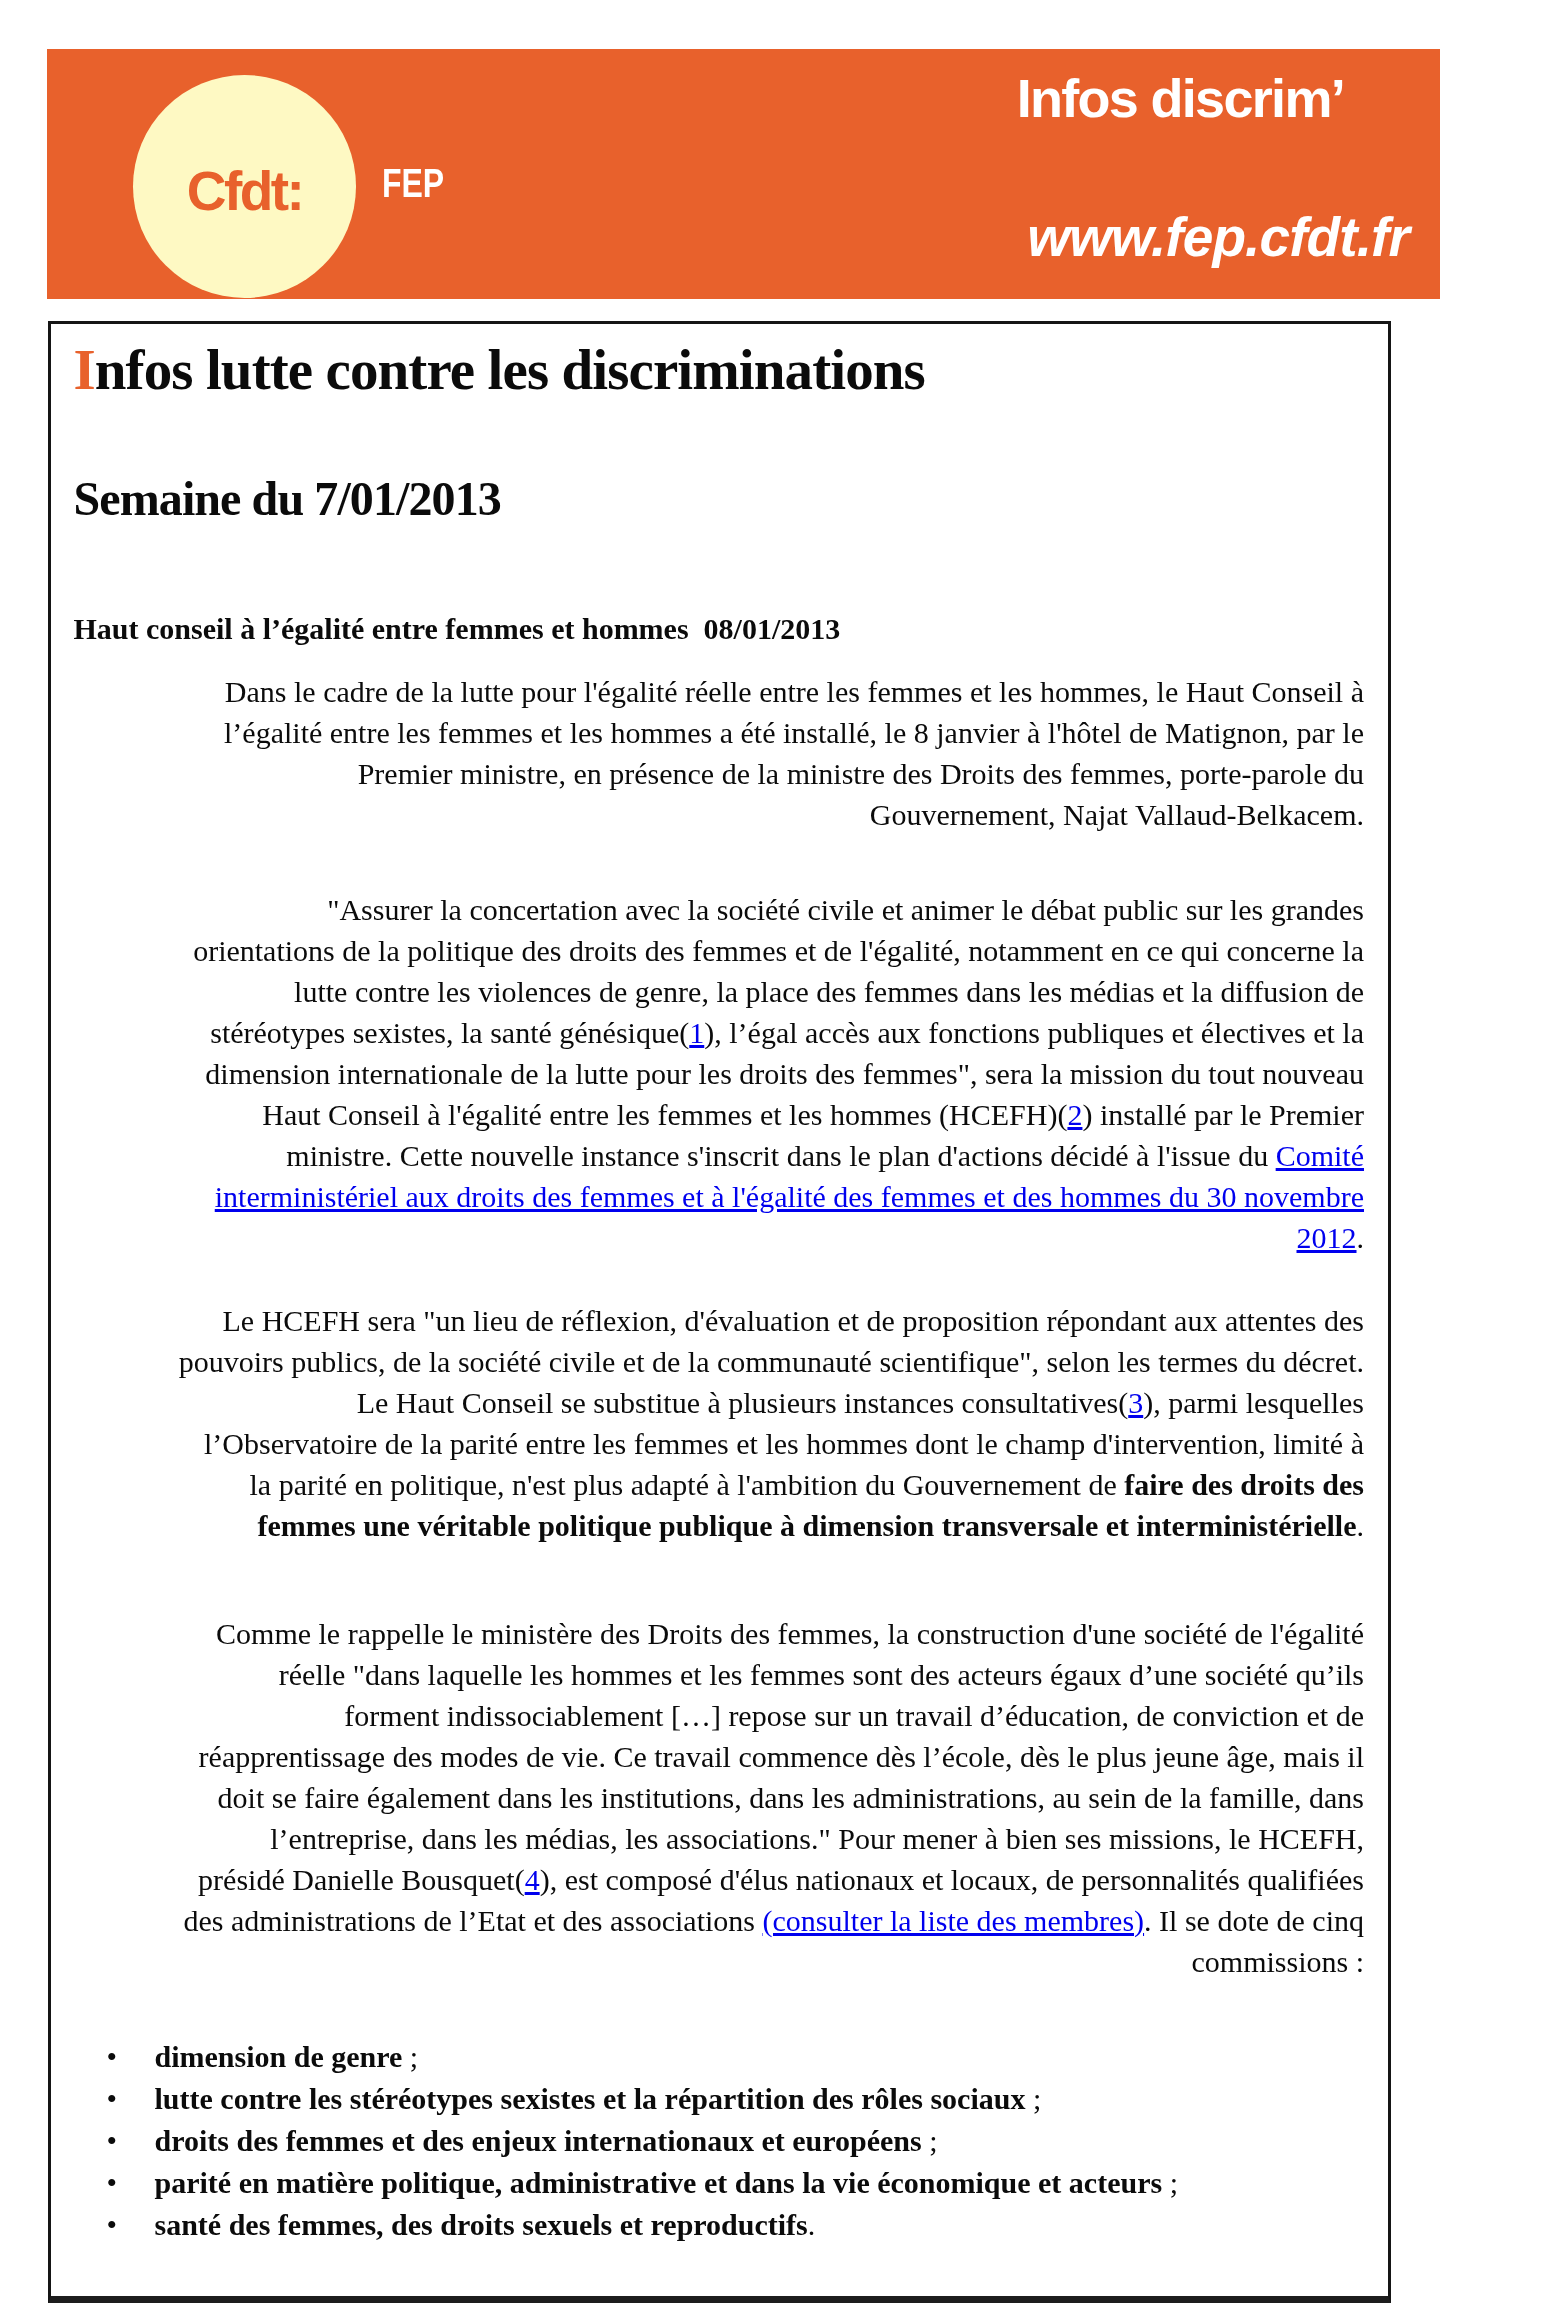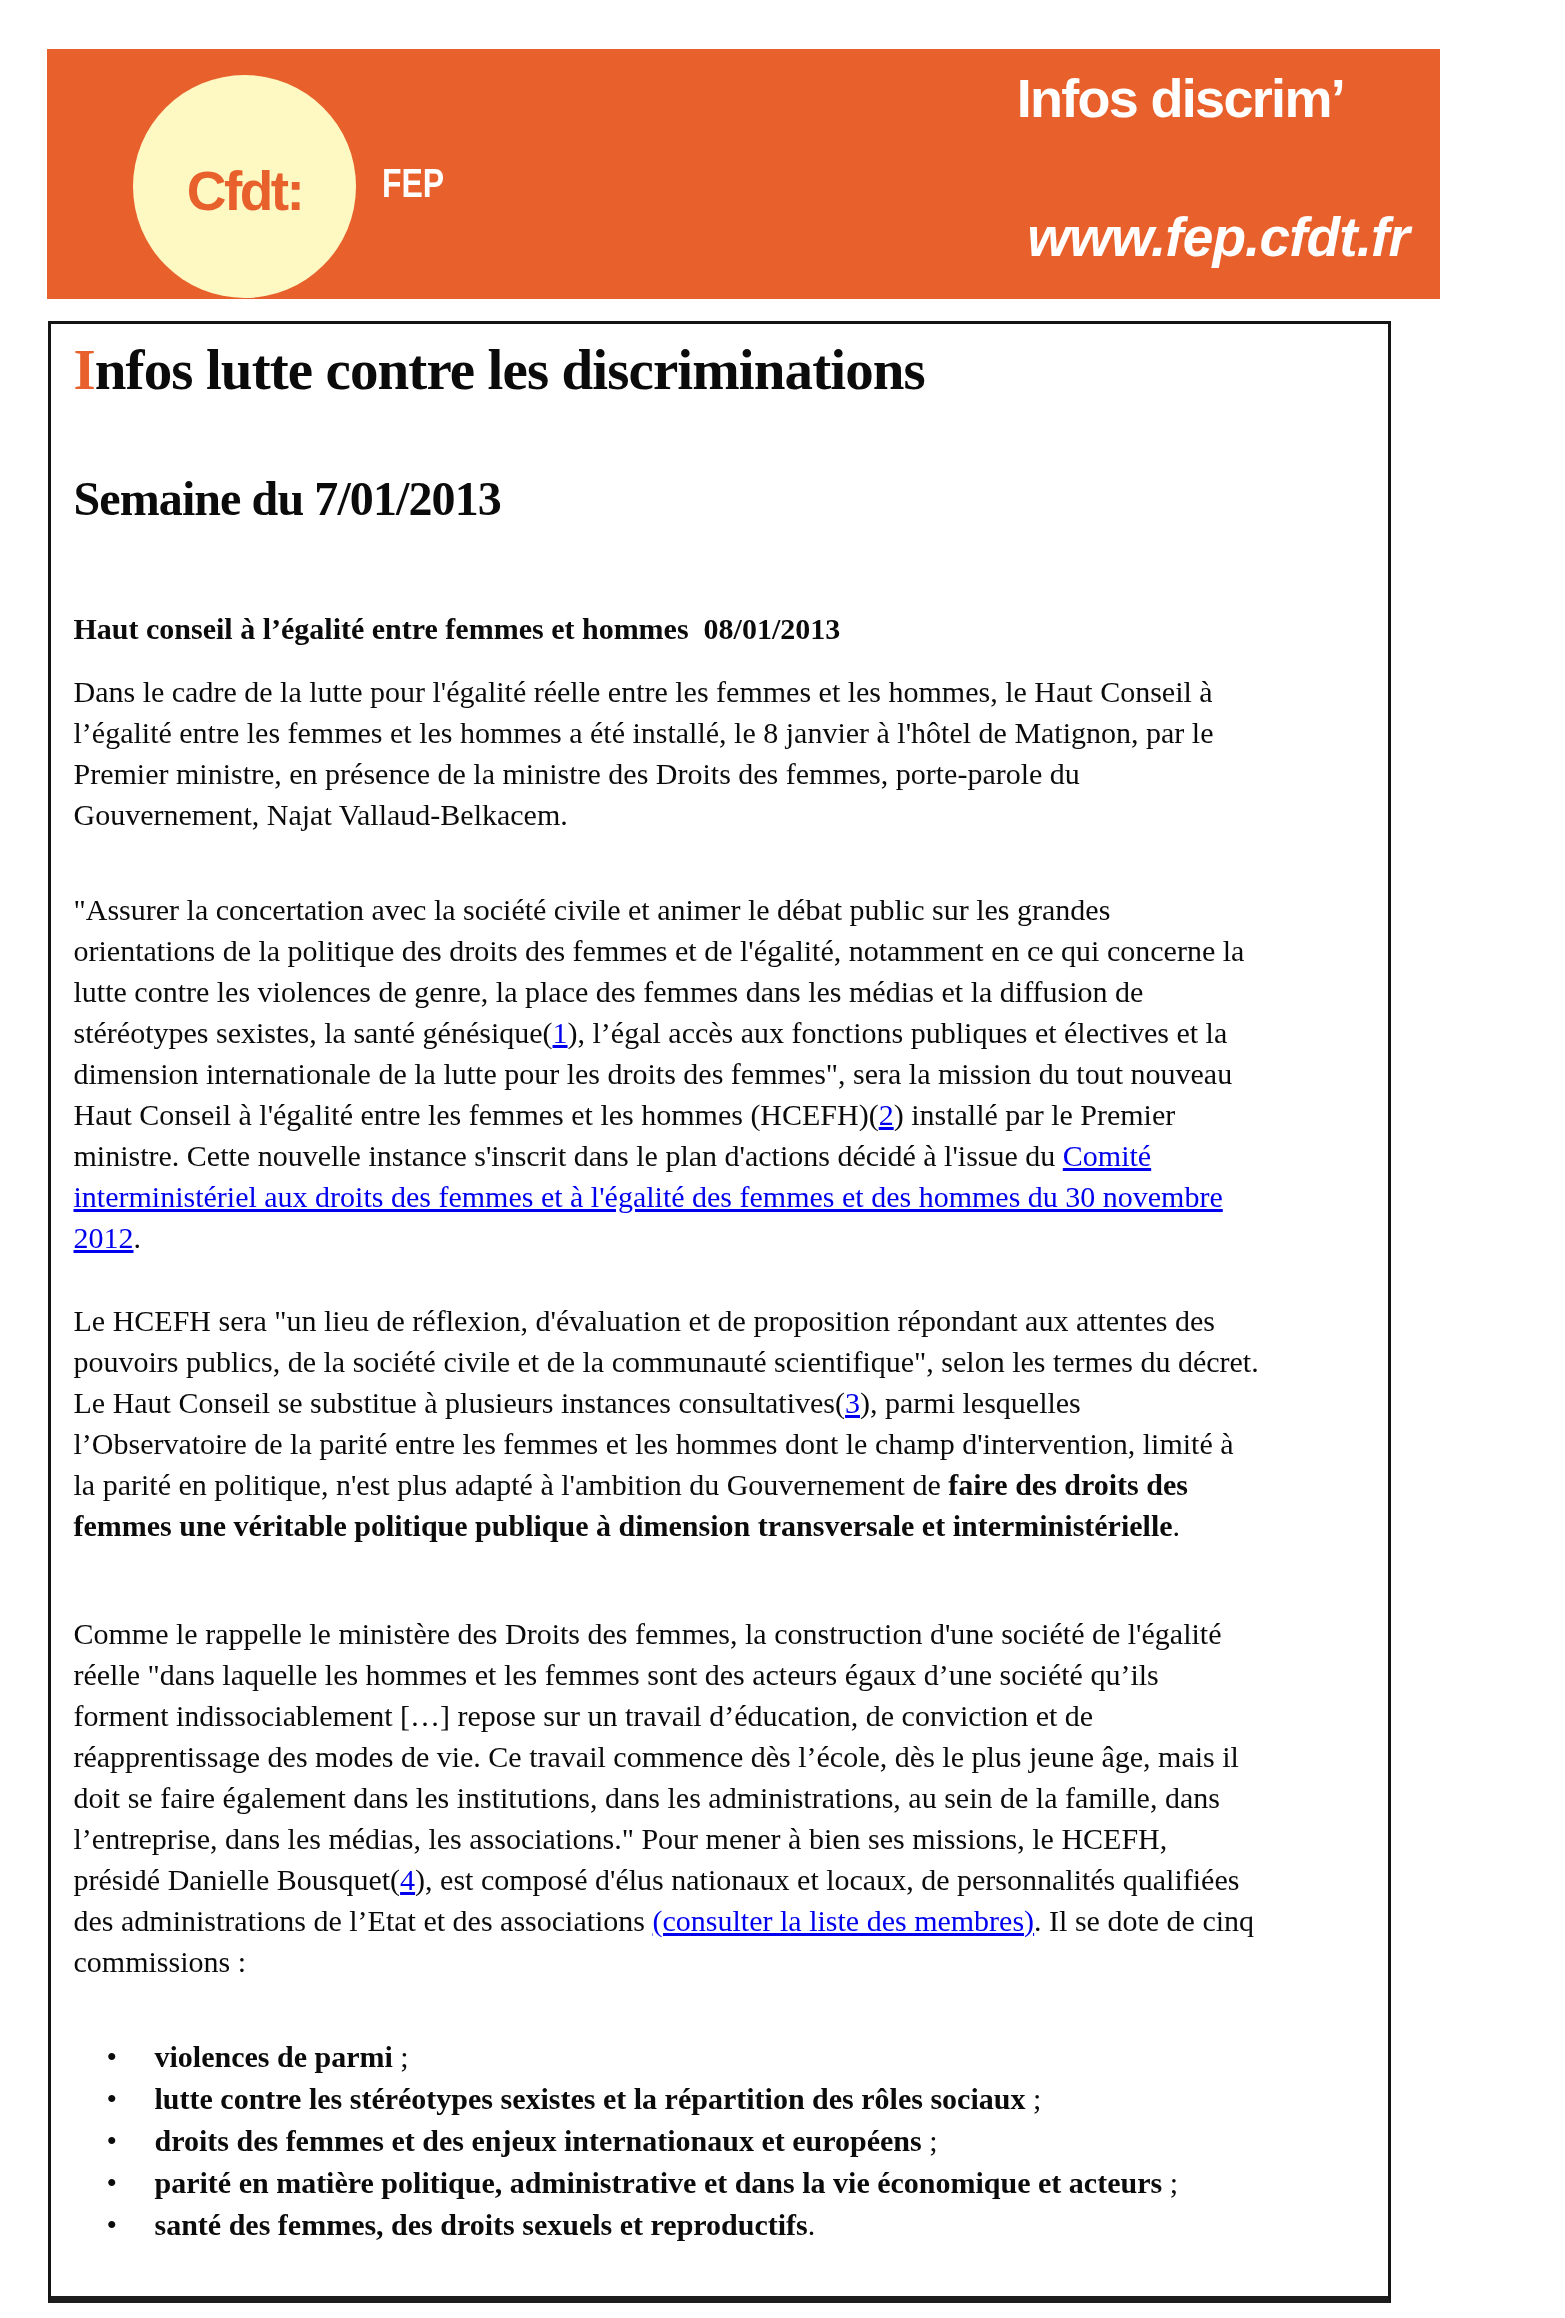--- a/index.html
+++ b/index.html
@@ -52,21 +52,21 @@
   }
   .accent{color:#E8612C;}
   h2{
     font-size:48px;line-height:60px;font-weight:bold;letter-spacing:-0.9px;
     margin-top:69px;white-space:nowrap;
   }
   h3{
     font-size:30px;line-height:36px;font-weight:bold;margin-top:82px;white-space:nowrap;
   }
   p.body{
-    font-size:30px;line-height:41px;white-space:nowrap;letter-spacing:0px;
+    font-size:30px;line-height:41px;white-space:nowrap;letter-spacing:0px;text-align:right;
   }
   p.p1{margin-top:24px;}
   p.p2{margin-top:54px;}
   p.p3{margin-top:42px;}
   p.p4{margin-top:67px;}
   a.lnk{color:#0000EE;text-decoration:underline;cursor:pointer;}
   strong{font-weight:bold;}
   ul.commissions{
     list-style:none;margin-top:54px;
   }
@@ -91,20 +91,20 @@
 
 <div class="frame">
   <h1><span class="accent">I</span><span>nfos lutte contre les discriminations</span></h1>
   <h2>Semaine du 7/01/2013</h2>
   <h3>Haut conseil à l’égalité entre femmes et hommes&nbsp; 08/01/2013</h3>
   <p class="body p1"><span>Dans le cadre de la lutte pour l'égalité réelle entre les femmes et les hommes, le Haut Conseil à</span><br><span>l’égalité entre les femmes et les hommes a été installé, le 8 janvier à l'hôtel de Matignon, par le</span><br><span>Premier ministre, en présence de la ministre des Droits des femmes, porte-parole du</span><br><span>Gouvernement, Najat Vallaud-Belkacem.</span></p>
   <p class="body p2"><span>"Assurer la concertation avec la société civile et animer le débat public sur les grandes</span><br><span>orientations de la politique des droits des femmes et de l'égalité, notamment en ce qui concerne la</span><br><span>lutte contre les violences de genre, la place des femmes dans les médias et la diffusion de</span><br><span>stéréotypes sexistes, la santé génésique(</span><a class="lnk" href="#">1</a><span>), l’égal accès aux fonctions publiques et électives et la</span><br><span>dimension internationale de la lutte pour les droits des femmes", sera la mission du tout nouveau</span><br><span>Haut Conseil à l'égalité entre les femmes et les hommes (HCEFH)(</span><a class="lnk" href="#">2</a><span>) installé par le Premier</span><br><span>ministre. Cette nouvelle instance s'inscrit dans le plan d'actions décidé à l'issue du </span><a class="lnk" href="#">Comité</a><br><a class="lnk" href="#">interministériel aux droits des femmes et à l'égalité des femmes et des hommes du 30 novembre</a><br><a class="lnk" href="#">2012</a><span>.</span></p>
   <p class="body p3"><span>Le HCEFH sera "un lieu de réflexion, d'évaluation et de proposition répondant aux attentes des</span><br><span>pouvoirs publics, de la société civile et de la communauté scientifique", selon les termes du décret.</span><br><span>Le Haut Conseil se substitue à plusieurs instances consultatives(</span><a class="lnk" href="#">3</a><span>), parmi lesquelles</span><br><span>l’Observatoire de la parité entre les femmes et les hommes dont le champ d'intervention, limité à</span><br><span>la parité en politique, n'est plus adapté à l'ambition du Gouvernement de </span><strong>faire des droits des</strong><br><strong>femmes une véritable politique publique à dimension transversale et interministérielle</strong><span>.</span></p>
   <p class="body p4"><span>Comme le rappelle le ministère des Droits des femmes, la construction d'une société de l'égalité</span><br><span>réelle "dans laquelle les hommes et les femmes sont des acteurs égaux d’une société qu’ils</span><br><span>forment indissociablement […] repose sur un travail d’éducation, de conviction et de</span><br><span>réapprentissage des modes de vie. Ce travail commence dès l’école, dès le plus jeune âge, mais il</span><br><span>doit se faire également dans les institutions, dans les administrations, au sein de la famille, dans</span><br><span>l’entreprise, dans les médias, les associations." Pour mener à bien ses missions, le HCEFH,</span><br><span>présidé Danielle Bousquet(</span><a class="lnk" href="#">4</a><span>), est composé d'élus nationaux et locaux, de personnalités qualifiées</span><br><span>des administrations de l’Etat et des associations </span><a class="lnk" href="#">(consulter la liste des membres)</a><span>. Il se dote de cinq</span><br><span>commissions :</span></p>
   <ul class="commissions">
-    <li><span class="bullet-dot">•</span><span><strong>violences de parmi</strong><span> ;</span></span></li>
+    <li><span class="bullet-dot">•</span><span><strong>dimension de genre</strong><span> ;</span></span></li>
     <li><span class="bullet-dot">•</span><span><strong>lutte contre les stéréotypes sexistes et la répartition des rôles sociaux</strong><span> ;</span></span></li>
     <li><span class="bullet-dot">•</span><span><strong>droits des femmes et des enjeux internationaux et européens</strong><span> ;</span></span></li>
     <li><span class="bullet-dot">•</span><span><strong>parité en matière politique, administrative et dans la vie économique et acteurs</strong><span> ;</span></span></li>
     <li><span class="bullet-dot">•</span><span><strong>santé des femmes, des droits sexuels et reproductifs</strong><span>.</span></span></li>
   </ul>
 </div>
 
 
 </body></html>

